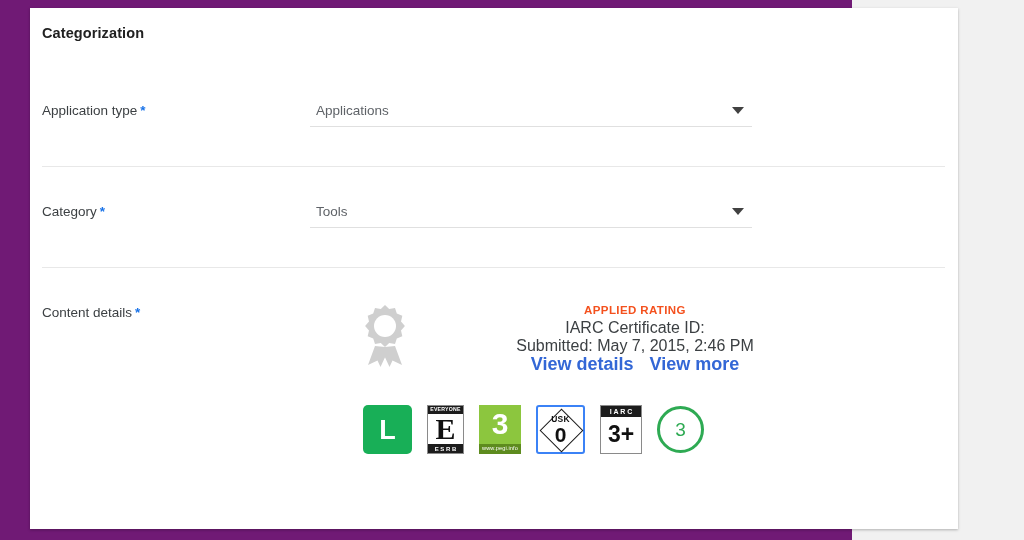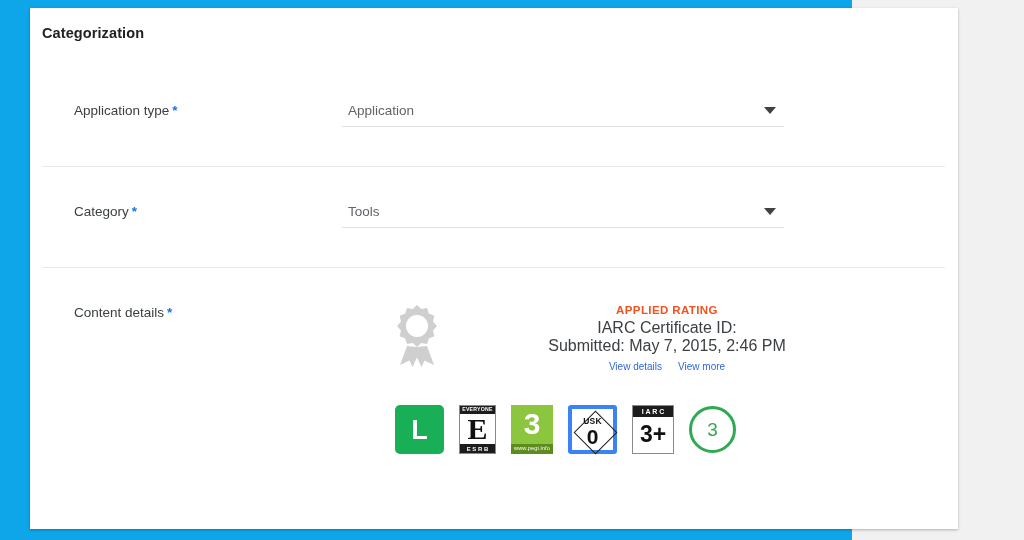--- a/index.html
+++ b/index.html
@@ -11,21 +11,21 @@
     overflow: hidden;
     background: #f1f1f1;
     font-family: "Liberation Sans", sans-serif;
     -webkit-font-smoothing: antialiased;
   }
 
   .page {
     position: relative;
     width: 852px;
     height: 540px;
-    background: #0ea5e9;
+    background: #701a75;
   }
 
   .card {
     position: absolute;
     left: 30px;
     top: 8px;
     width: 928px;
     height: 521px;
     background: #ffffff;
     box-shadow: 0 1px 3px rgba(0,0,0,0.18), 0 1px 2px rgba(0,0,0,0.10);
@@ -39,21 +39,20 @@
     font-weight: bold;
     color: #212121;
     letter-spacing: 0.1px;
   }
 
   
   .row {
     position: absolute;
     left: 12px;
     width: 903px;
-    margin-left: 32px;
   }
   .row-apptype   { top: 85px;  height: 73px; }
   .row-category  { top: 186px; height: 73px; }
   .row-rating    { top: 287px; height: 190px; }
 
   .divider {
     position: absolute;
     left: 12px;
     width: 903px;
     height: 1px;
@@ -134,24 +133,25 @@
   .rating-line {
     font-size: 16px;
     color: #3c4043;
     line-height: 17.5px;
   }
   .rating-links {
     margin-top: 2px;
     line-height: 17px;
   }
   .rating-links a {
-    font-size: 10px;
+    font-size: 18px;
     color: #3367d6;
     text-decoration: none;
     cursor: pointer;
+    font-weight: bold;
   }
   .rating-links a.second { margin-left: 16px; }
 
   
   .badges {
     position: absolute;
     left: 53px;
     top: 110px;
     display: flex;
     align-items: center;
@@ -255,21 +255,21 @@
     align-items: center;
     justify-content: center;
     line-height: 1;
     letter-spacing: 0.1px;
   }
 
   
   .badge-usk {
     width: 49px; height: 49px;
     background: #ffffff;
-    border: 4px solid #3b82f6;
+    border: 2px solid #3b82f6;
     border-radius: 3px;
     position: relative;
   }
   .usk-diamond {
     position: absolute;
     left: 8px; top: 8px;
     width: 31px; height: 31px;
     border: 1.6px solid #1c1c1c;
     transform: rotate(45deg);
   }
@@ -347,21 +347,21 @@
 <div class="page">
   <div class="card">
 
     <div class="card-title">Categorization</div>
 
     <div class="row row-apptype">
       <div class="field-label">
         <span>Application type</span><span class="req">*</span>
       </div>
       <div class="select">
-        <span class="select-value">Application</span>
+        <span class="select-value">Applications</span>
         <span class="select-arrow"></span>
       </div>
     </div>
 
     <div class="divider divider-1"></div>
 
     <div class="row row-category">
       <div class="field-label">
         <span>Category</span><span class="req">*</span>
       </div>

